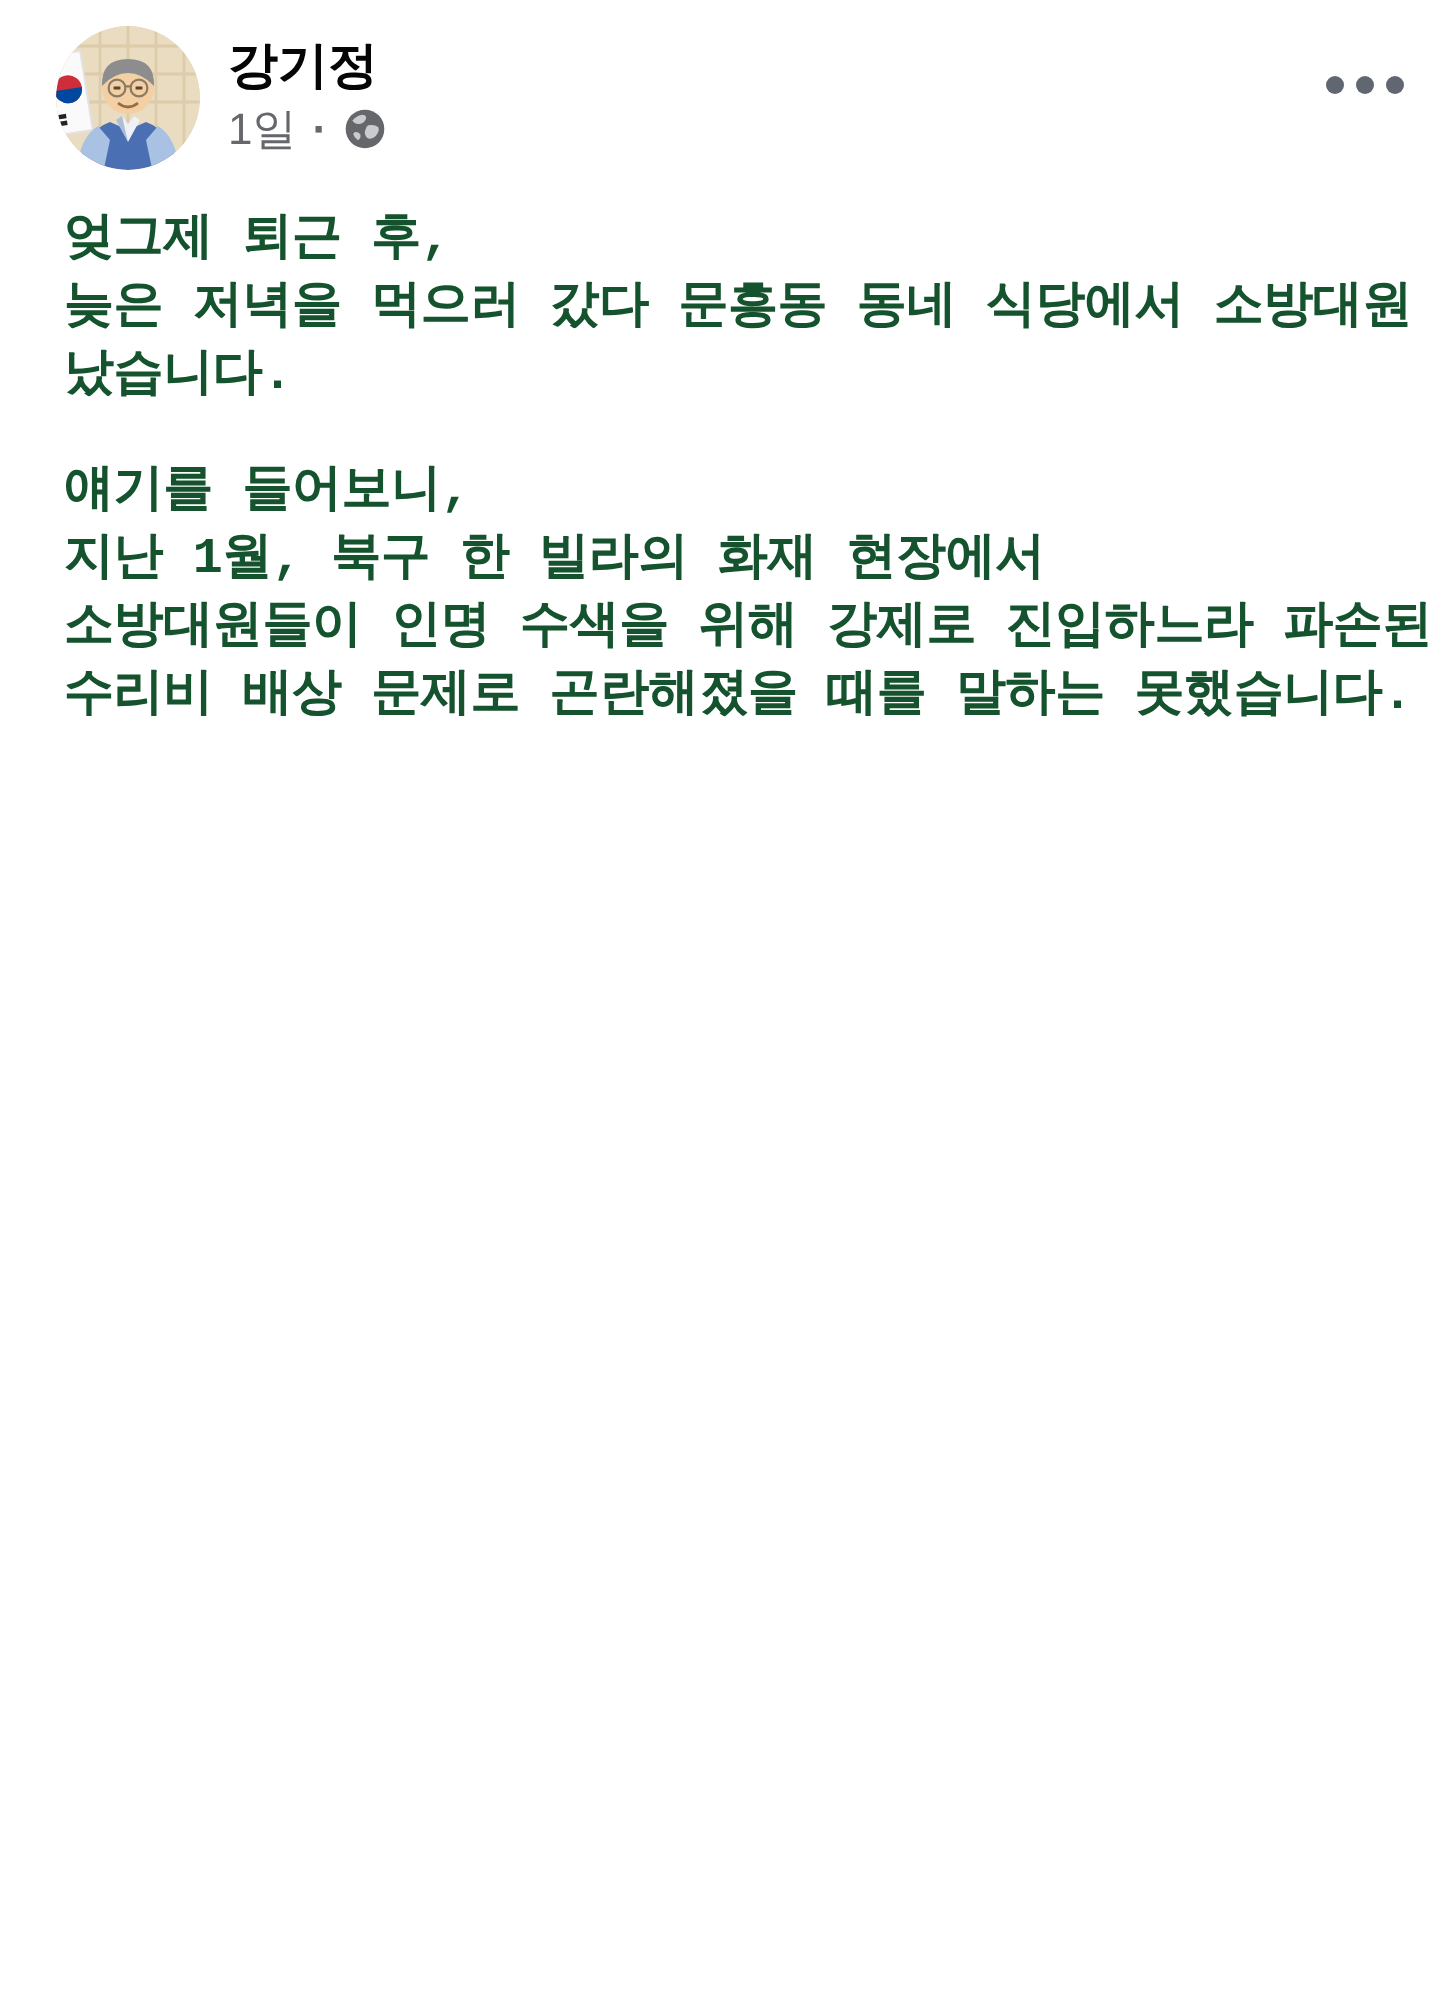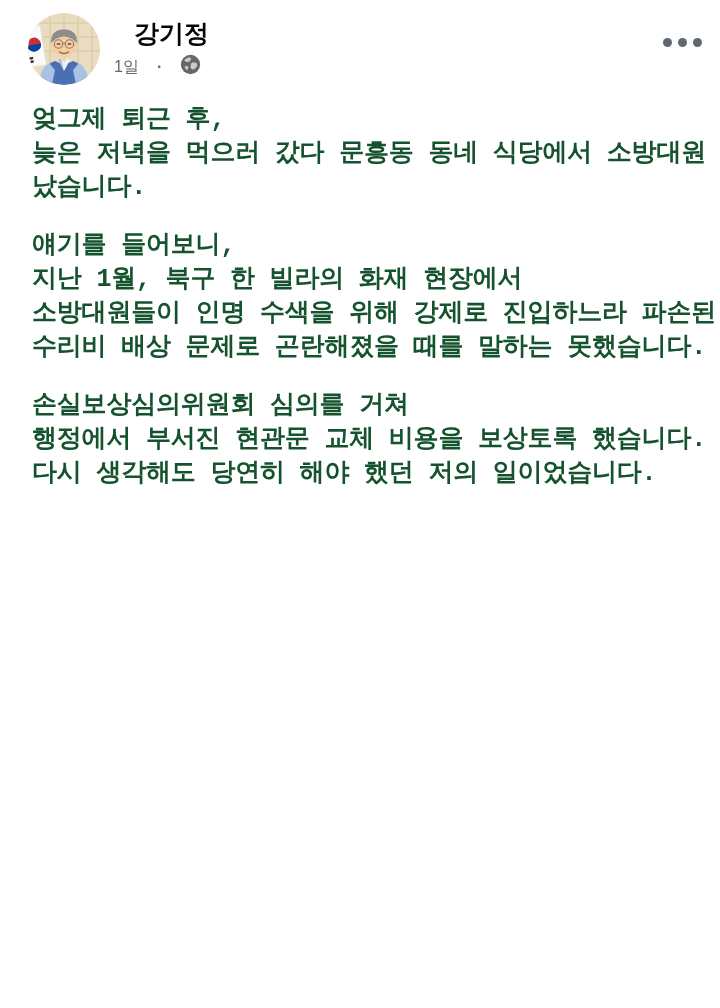--- a/index.html
+++ b/index.html
@@ -39,29 +39,28 @@
   .header-meta {
     margin-left: 14px;
     padding-top: 6px;
   }
   .author-name {
     font-size: 25px;
     font-weight: 700;
     color: #050505;
     line-height: 1.15;
     cursor: pointer;
-    margin-left: 20px;
   }
   .meta-row {
     display: flex;
-    align-items: flex-end;
-    gap: 18px;
+    align-items: center;
+    gap: 8px;
     margin-top: 6px;
     color: #65676b;
-    font-size: 16px;
+    font-size: 22px;
     line-height: 1;
   }
   .meta-sep {
     color: #65676b;
     font-weight: 700;
   }
   .globe-icon {
     display: inline-flex;
     width: 21px;
     height: 21px;
@@ -171,18 +170,15 @@
   </div>
 
   <div class="post-body">
     <p>엊그제 퇴근 후,
 늦은 저녁을 먹으러 갔다 문흥동 동네 식당에서 소방대원 7명을 만
 났습니다.</p>
     <p>얘기를 들어보니,
 지난 1월, 북구 한 빌라의 화재 현장에서
 소방대원들이 인명 수색을 위해 강제로 진입하느라 파손된 현관문
 수리비 배상 문제로 곤란해졌을 때를 말하는 못했습니다.</p>
-    <p>손실보상심의위원회 심의를 거쳐
-행정에서 부서진 현관문 교체 비용을 보상토록 했습니다.
-다시 생각해도 당연히 해야 했던 저의 일이었습니다.</p>
   </div>
 
 </div>
 
 </body></html>

